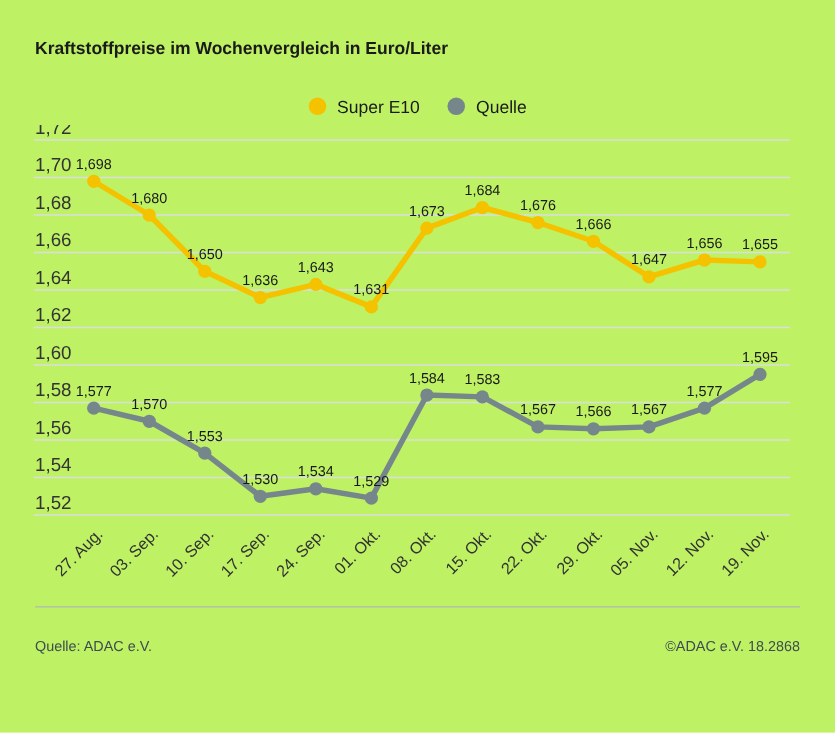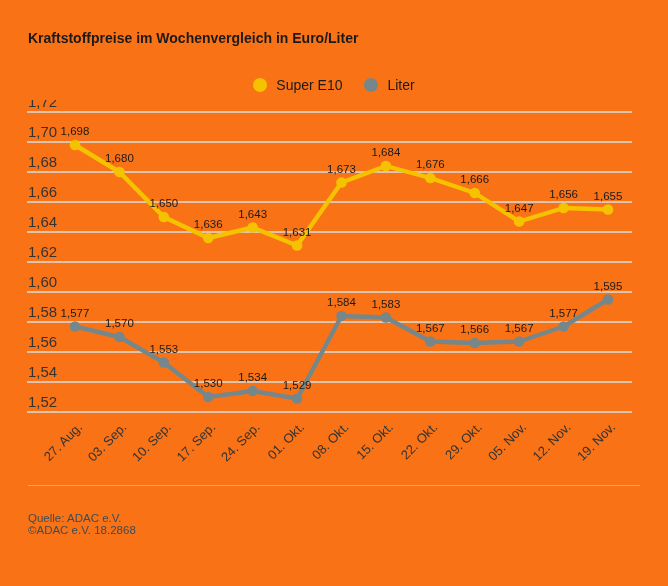--- a/index.html
+++ b/index.html
@@ -1,45 +1,45 @@
 <!DOCTYPE html>
 <html><head>
 <meta charset="utf-8">
 <style>
   html,body{margin:0;padding:0;background:#ffffff;}
   body{width:668px;height:586px;position:relative;overflow:hidden;
        font-family:"Liberation Sans",sans-serif;}
-  .page{position:absolute;inset:0;background:#f97316;}
+  .page{position:absolute;inset:0;background:#bef264;}
   .title{position:absolute;left:28px;top:30px;font-size:14px;font-weight:700;color:#1a1a1a;}
   .legend{position:absolute;left:0;top:77px;width:668px;display:flex;justify-content:center;
           align-items:center;gap:22px;}
   .legend-item{display:flex;align-items:center;gap:9px;text-align:right;}
   .legend-dot{width:14px;height:14px;border-radius:50%;}
   .legend-label{font-size:14px;color:#1a1a1a;}
   svg.chart{position:absolute;left:0;top:100px;}
   svg text{font-family:"Liberation Sans",sans-serif;}
   .footer-line{position:absolute;left:28px;top:485px;width:612px;height:1px;background:#aeb8ba;}
   .footer{position:absolute;left:28px;top:512px;width:612px;display:flex;
-          justify-content:space-between;font-size:11.5px;color:#3f4c50;flex-direction:column;}
+          justify-content:space-between;font-size:11.5px;color:#3f4c50;}
 </style>
 </head>
 <body>
 
 <div class="page">
 
   <div class="title">Kraftstoffpreise im Wochenvergleich in Euro/Liter</div>
 
   <div class="legend">
     <div class="legend-item">
       <span class="legend-dot" style="background: rgb(245, 194, 0);"></span>
       <span class="legend-label">Super E10</span>
     </div>
     <div class="legend-item">
       <span class="legend-dot" style="background: rgb(117, 135, 138);"></span>
-      <span class="legend-label">Liter</span>
+      <span class="legend-label">Quelle</span>
     </div>
   </div>
 
   <svg class="chart" width="668" height="382" viewBox="0 0 668 382">
       <line x1="27" x2="632" y1="12" y2="12" stroke="#dadedf" stroke-width="1.3"></line>
       <text x="28" y="7" font-size="15" fill="#333">1,72</text>
       <line x1="27" x2="632" y1="42.000000000000036" y2="42.000000000000036" stroke="#dadedf" stroke-width="1.3"></line>
       <text x="28" y="37.000000000000036" font-size="15" fill="#333">1,70</text>
       <line x1="27" x2="632" y1="72.00000000000007" y2="72.00000000000007" stroke="#dadedf" stroke-width="1.3"></line>
       <text x="28" y="67.00000000000007" font-size="15" fill="#333">1,68</text>

